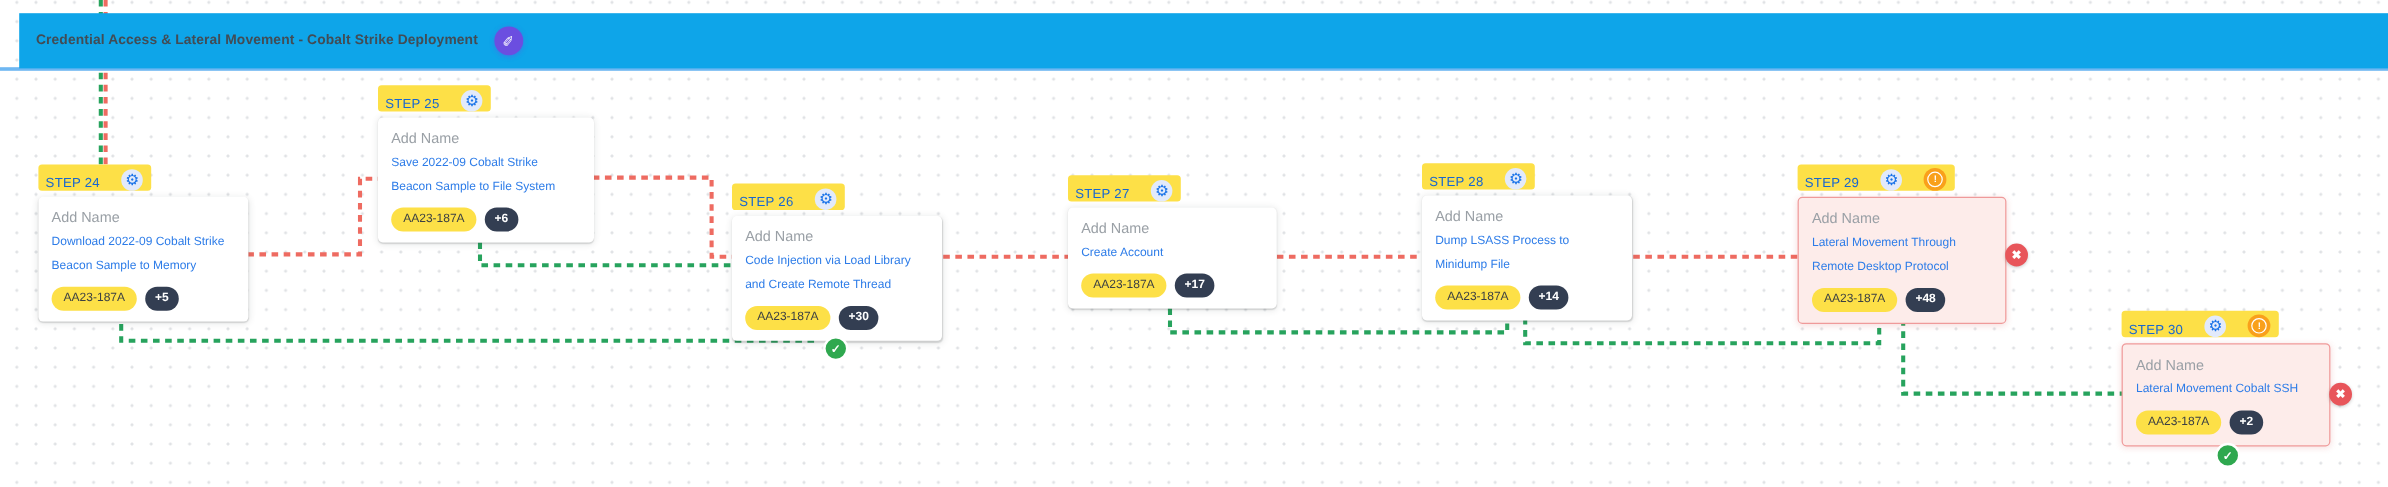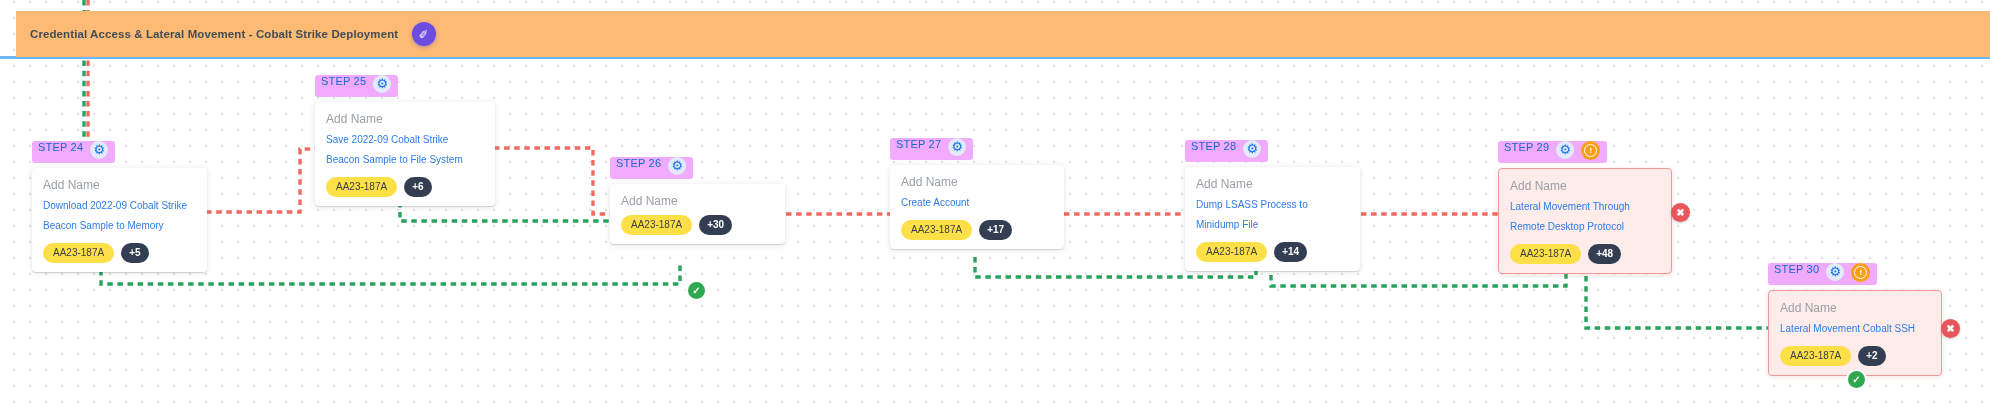--- a/index.html
+++ b/index.html
@@ -13,35 +13,35 @@
     background-size:16px 16px;
     background-position:6px 10px;
   }
   
   #connector-svg{position:absolute;left:0;top:0;z-index:1;}
   
   .canvas-divider{position:absolute;left:0;top:56px;width:1990px;height:3px;background:#6fb7f2;z-index:2;}
   
   .header-bar{
     position:absolute;left:16px;top:11px;right:0;height:46px;
-    background:#fdba74;z-index:4;
+    background:#0ea5e9;z-index:4;
     display:flex;align-items:center;gap:14px;padding-left:14px;box-sizing:border-box;
   }
   .header-title{font-size:11.5px;font-weight:600;color:#424c55;letter-spacing:.1px;}
   .edit-btn{
     width:24px;height:24px;border-radius:50%;background:#6b4ee0;border:none;cursor:pointer;
     display:flex;align-items:center;justify-content:center;flex:0 0 auto;
     box-shadow:0 1px 4px rgba(107,78,224,.45);
   }
   .edit-btn .pencil{color:#fff;font-size:12px;line-height:1;transform:rotate(-96deg);display:block;}
   
   .step{position:absolute;z-index:3;}
   .step-head{
-    display:inline-flex;align-items:flex-start;gap:7px;height:22px;
-    background:#f0abfc;border-radius:3px;padding:0 7px 0 6px;margin-bottom:5px;
+    display:inline-flex;align-items:flex-end;gap:18px;height:22px;
+    background:#fde047;border-radius:3px;padding:0 7px 0 6px;margin-bottom:5px;
   }
   .step-label{font-size:11px;font-weight:500;color:#1866d0;letter-spacing:.2px;white-space:nowrap;}
   .gear{
     width:18px;height:18px;border-radius:50%;background:#e2eafb;
     color:#1a73e8;font-size:13px;line-height:18px;text-align:center;cursor:pointer;flex:0 0 auto;
   }
   .warn{
     width:19px;height:19px;border-radius:50%;background:#f9a01b;flex:0 0 auto;
     display:flex;align-items:center;justify-content:center;
   }
@@ -123,29 +123,30 @@
   </div>
 </div>
 
 <div class="step" style="left:610px;top:136px;margin-top:17px;">
   <div class="step-head">
     <span class="step-label">STEP 26</span>
     <span class="gear">⚙</span>
   </div>
   <div class="card" style="width:175px;">
     <div class="add-name">Add Name</div>
+    <a class="action">Code Injection via Load Library and Create Remote Thread</a>
     <div class="pills">
       <span class="pill tag">AA23-187A</span>
       <span class="pill count">+30</span>
     </div>
   </div>
   <div class="status pass" style="left:76px;top:127px;">✓</div>
 </div>
 
-<div class="step" style="left:890px;top:134px;">
+<div class="step" style="left:890px;top:146px;">
   <div class="step-head">
     <span class="step-label">STEP 27</span>
     <span class="gear">⚙</span>
   </div>
   <div class="card" style="width:174px;">
     <div class="add-name">Add Name</div>
     <a class="action">Create Account</a>
     <div class="pills">
       <span class="pill tag">AA23-187A</span>
       <span class="pill count">+17</span>

